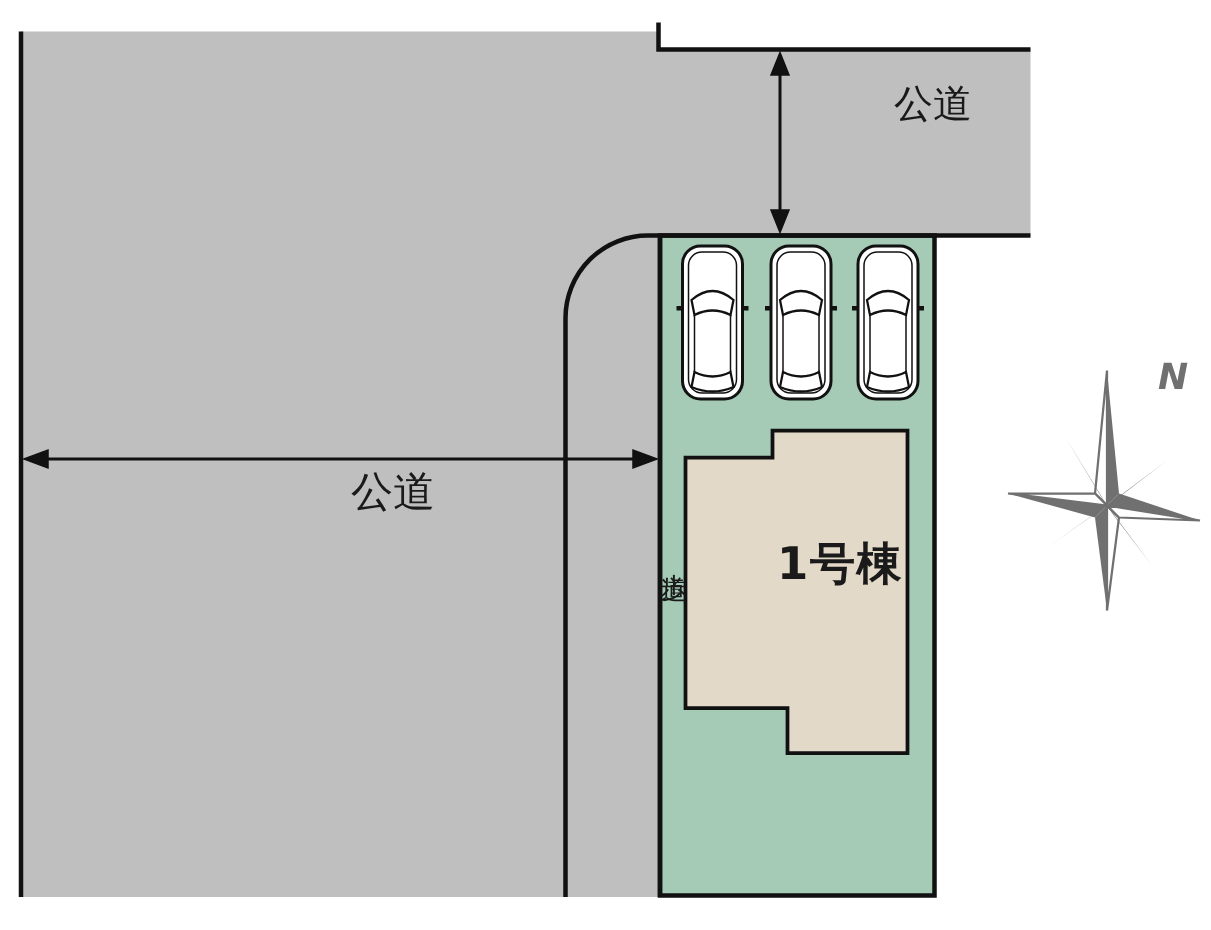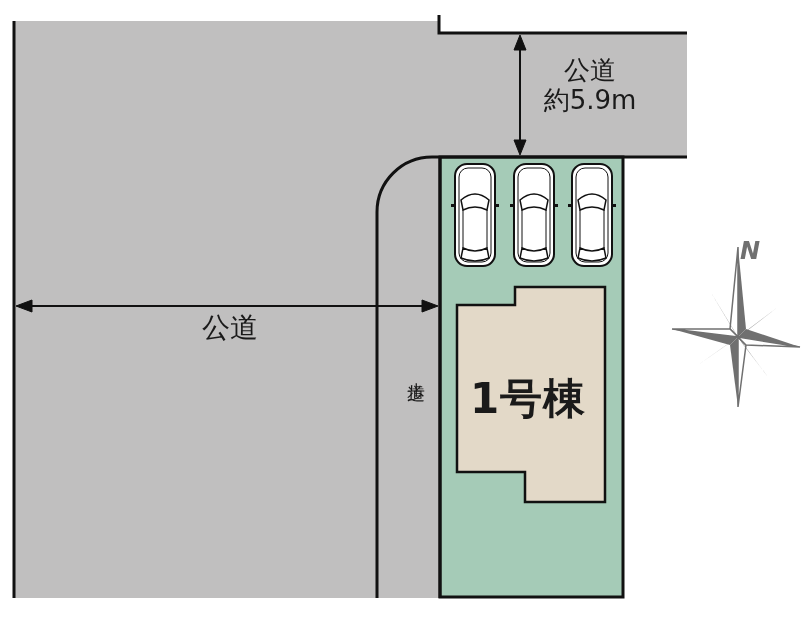--- a/index.html
+++ b/index.html
@@ -1,23 +1,23 @@
 <!DOCTYPE html>
 <html><head>
 <meta charset="utf-8">
 <style>
   html, body { margin:0; padding:0; background:#ffffff; }
   body { width:807px; height:620px; position:relative; overflow:hidden;
          font-family: "DejaVu Sans", "Liberation Sans", sans-serif; }
   svg.site { position:absolute; left:0; top:0; }
-  .label { position:absolute; color:#1a1a1a; text-align:center; line-height:1.15; }
+  .label { position:absolute; color:#1a1a1a; text-align:center; line-height:1.15;margin-left:32px; }
   .road-label-top { left:520px; top:56px; width:140px; font-size:26px; }
   .road-label-left { left:100px; top:312px; width:260px; font-size:28px; }
   .sidewalk-label { left:396px; top:368px; width:30px; font-size:18px; writing-mode:vertical-rl; letter-spacing:2px; }
-  .building-label { left:458px; top:375px; width:140px; font-size:42px; font-weight:bold; letter-spacing:1px; }
+  .building-label { left:458px; top:360px; width:140px; font-size:30px; font-weight:bold; letter-spacing:1px; }
   .north-label { left:740px; top:238px; font-size:24px; font-weight:bold; font-style:italic; color:#707070; }
 </style>
 </head>
 <body>
 
 <svg class="site" width="807" height="620" viewBox="0 0 807 620">
 
   <rect x="14" y="21" width="426" height="577" fill="#c0bfbf"></rect>
 
   <rect x="440" y="33" width="247" height="124" fill="#c0bfbf"></rect>
@@ -89,21 +89,20 @@
     <polygon points="62,10 8,-8 0,0" fill="#707070"></polygon>
     <polygon points="-28,-46 -4,-6 0,0" fill="#707070"></polygon>
     <polygon points="40,-30 6,-4 0,0" fill="#707070"></polygon>
     <polygon points="30,40 4,6 0,0" fill="#707070"></polygon>
     <polygon points="-40,28 -6,4 0,0" fill="#707070"></polygon>
   </g>
 </svg>
 
 <div class="label road-label-top">
   <div>公道</div>
-  <div>約5.9m</div>
 </div>
 
 <div class="label road-label-left">
   <div>公道</div>
 </div>
 
 <div class="label sidewalk-label">歩道</div>
 
 <div class="label building-label">1号棟</div>
 

